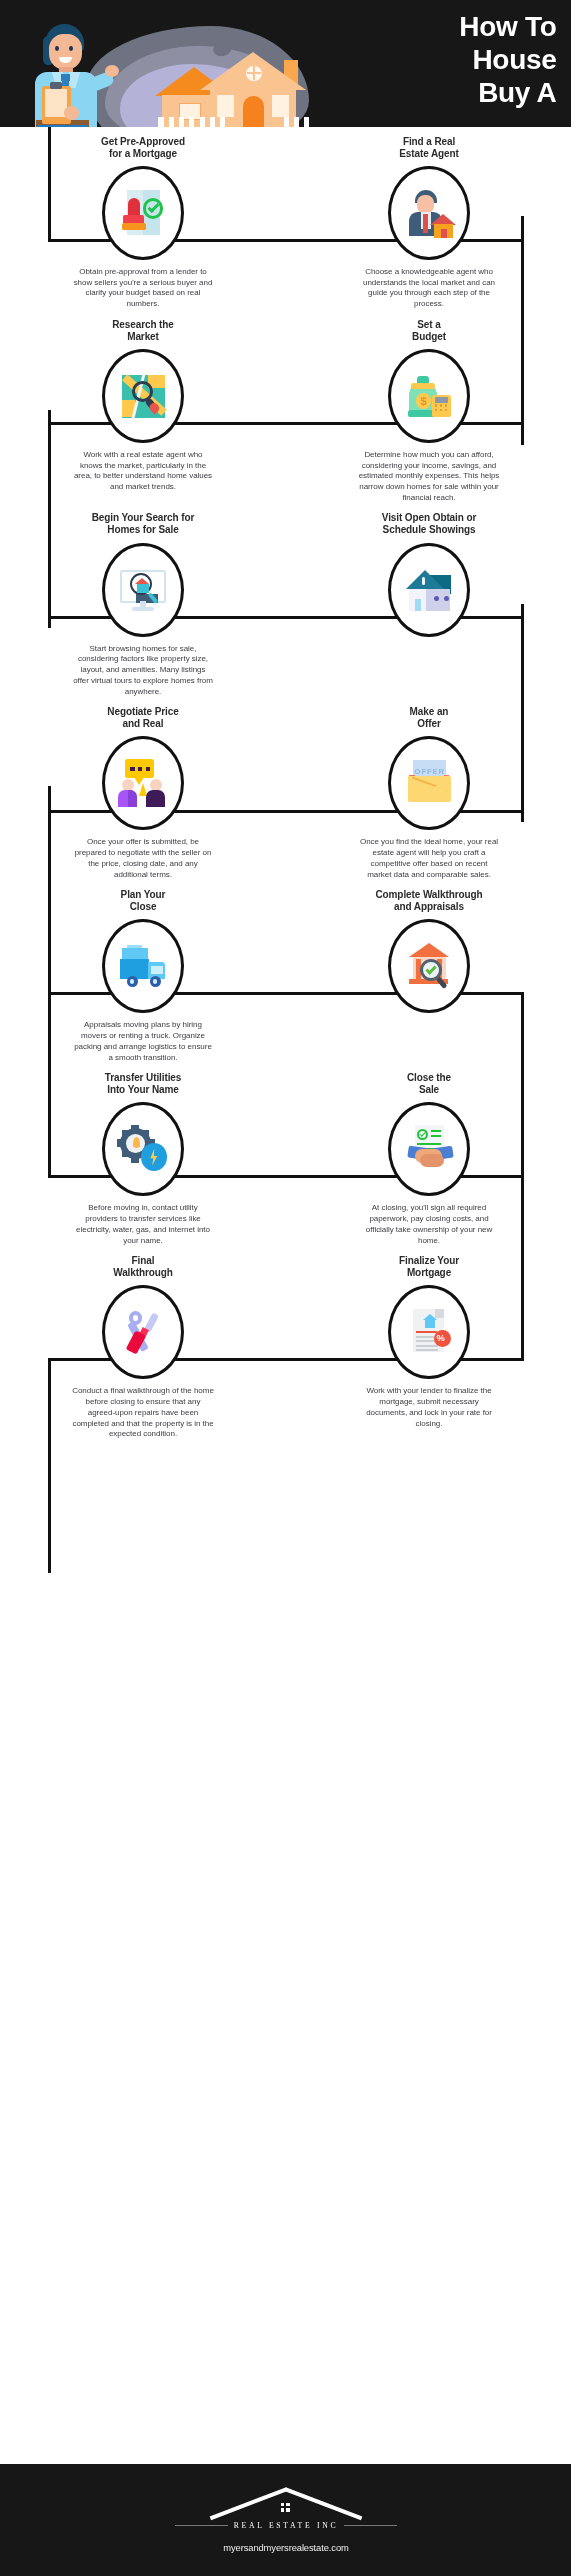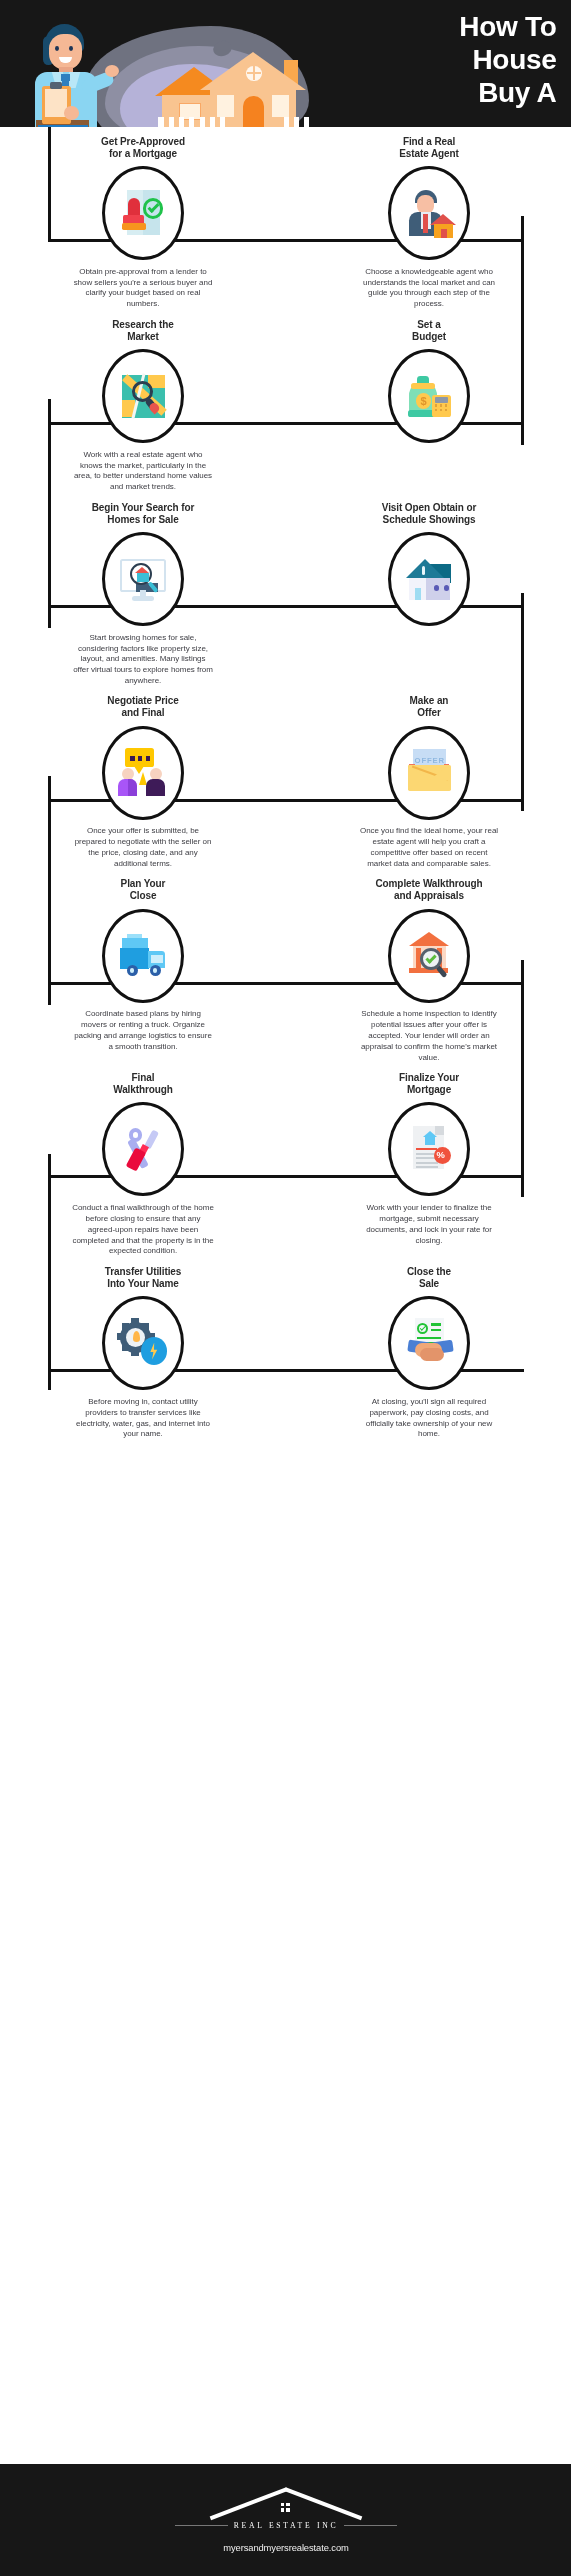--- a/index.html
+++ b/index.html
@@ -521,20 +521,21 @@
             <div class="mb-keys">
               <i style="left:0;top:0"></i>
                 <i style="left:5.2px;top:0"></i>
                 <i style="left:10.3px;top:0"></i>
               <i style="left:0;top:4.3px"></i>
                 <i style="left:5.2px;top:4.3px"></i>
                 <i style="left:10.3px;top:4.3px"></i>
             </div>
           </div>
         </div>
+        <div class="step-desc">Determine how much you can afford, considering your income, savings, and estimated monthly expenses. This helps narrow down homes for sale within your financial reach.</div>
       </div>
     </div>
 
     <div class="row">
       <div class="conn-h" style="left:48px; top:112px; width:238px;"></div>
       <div class="conn-h" style="left:286px; top:112px; width:238px;"></div>
       <div class="conn-v" style="left:48px; top:-94px; height:208px;"></div>
       <div class="conn-v" style="right:48px; top:112px; height:206px;"></div>
 
       <div class="cell">
@@ -579,21 +580,21 @@
 
     <div class="row">
       <div class="conn-h" style="left:48px; top:112px; width:238px;"></div>
       <div class="conn-h" style="left:286px; top:112px; width:238px;"></div>
       <div class="conn-v" style="left:48px; top:112px; height:206px;"></div>
       <div class="conn-v" style="right:48px; top:-94px; height:208px;"></div>
 
       <div class="cell">
         <div class="step-title">
             <div>Negotiate Price</div>
-            <div>and Final</div>
+            <div>and Real</div>
           </div>
         <div class="circle">
           <div class="icon">
             <div class="ng-bub">
                 <i style="left:5.2px"></i>
                 <i style="left:13px"></i>
                 <i style="left:20.6px"></i>
               </div>
             <div class="ng-tail"></div>
             <div class="ng-bolt"></div>
@@ -646,88 +647,40 @@
               <div class="tk-cab"></div>
               <div class="tk-win"></div>
             <div class="tk-w1">
                 <i></i>
               </div>
               <div class="tk-w2">
                 <i></i>
               </div>
           </div>
         </div>
-        <div class="step-desc">Coordinate based plans by hiring movers or renting a truck. Organize packing and arrange logistics to ensure a smooth transition.</div>
+        <div class="step-desc">Appraisals moving plans by hiring movers or renting a truck. Organize packing and arrange logistics to ensure a smooth transition.</div>
       </div>
 
       <div class="cell">
         <div class="step-title">
             <div>Complete Walkthrough</div>
             <div>and Appraisals</div>
           </div>
         <div class="circle">
           <div class="icon">
             <div class="in-roof"></div>
               <div class="in-body"></div>
             <div class="in-p1"></div>
               <div class="in-p2"></div>
               <div class="in-base"></div>
             <div class="in-hdl"></div>
               <div class="in-glass"></div>
               <div class="in-chk"></div>
           </div>
         </div>
-        <div class="step-desc">Schedule a home inspection to identify potential issues after your offer is accepted. Your lender will order an appraisal to confirm the home's market value.</div>
-      </div>
-    </div>
-
-    <div class="row">
-      <div class="conn-h" style="left:48px; top:112px; width:238px;"></div>
-      <div class="conn-h" style="left:286px; top:112px; width:238px;"></div>
-      <div class="conn-v" style="left:48px; top:112px; height:215px;"></div>
-      <div class="conn-v" style="right:48px; top:-103px; height:216px;"></div>
-
-      <div class="cell">
-        <div class="step-title">
-            <div>Final</div>
-            <div>Walkthrough</div>
-          </div>
-        <div class="circle">
-          <div class="icon">
-            <div class="tl-sd-h"></div>
-              <div class="tl-wr-h"></div>
-              <div class="tl-wr-b"></div>
-            <div class="tl-sd-t"></div>
-              <div class="tl-sd-b"></div>
-          </div>
-        </div>
-        <div class="step-desc">Conduct a final walkthrough of the home before closing to ensure that any agreed-upon repairs have been completed and that the property is in the expected condition.</div>
-      </div>
-
-      <div class="cell">
-        <div class="step-title">
-            <div>Finalize Your</div>
-            <div>Mortgage</div>
-          </div>
-        <div class="circle">
-          <div class="icon">
-            <div class="md-doc"></div>
-              <div class="md-fold"></div>
-            <div class="md-hroof"></div>
-              <div class="md-hbody"></div>
-            <div class="md-red"></div>
-            <div class="md-ln" style="top:30px"></div>
-              <div class="md-ln" style="top:34px"></div>
-            <div class="md-ln" style="top:39px"></div>
-              <div class="md-ln" style="top:43px"></div>
-            <div class="md-badge"></div>
-              <div class="md-pct">%</div>
-          </div>
-        </div>
-        <div class="step-desc">Work with your lender to finalize the mortgage, submit necessary documents, and lock in your rate for closing.</div>
       </div>
     </div>
 
     <div class="row">
       <div class="conn-h" style="left:48px; top:112px; width:238px;"></div>
       <div class="conn-h" style="left:286px; top:112px; width:238px;"></div>
       <div class="conn-v" style="left:48px; top:-103px; height:216px;"></div>
 
       <div class="cell">
         <div class="step-title">
@@ -772,20 +725,67 @@
             <div class="cl-h1"></div>
               <div class="cl-h2"></div>
             <div class="cl-sk1"></div>
               <div class="cl-sk2"></div>
           </div>
         </div>
         <div class="step-desc">At closing, you'll sign all required paperwork, pay closing costs, and officially take ownership of your new home.</div>
       </div>
     </div>
 
+    <div class="row">
+      <div class="conn-h" style="left:48px; top:112px; width:238px;"></div>
+      <div class="conn-h" style="left:286px; top:112px; width:238px;"></div>
+      <div class="conn-v" style="left:48px; top:112px; height:215px;"></div>
+      <div class="conn-v" style="right:48px; top:-103px; height:216px;"></div>
+
+      <div class="cell">
+        <div class="step-title">
+            <div>Final</div>
+            <div>Walkthrough</div>
+          </div>
+        <div class="circle">
+          <div class="icon">
+            <div class="tl-sd-h"></div>
+              <div class="tl-wr-h"></div>
+              <div class="tl-wr-b"></div>
+            <div class="tl-sd-t"></div>
+              <div class="tl-sd-b"></div>
+          </div>
+        </div>
+        <div class="step-desc">Conduct a final walkthrough of the home before closing to ensure that any agreed-upon repairs have been completed and that the property is in the expected condition.</div>
+      </div>
+
+      <div class="cell">
+        <div class="step-title">
+            <div>Finalize Your</div>
+            <div>Mortgage</div>
+          </div>
+        <div class="circle">
+          <div class="icon">
+            <div class="md-doc"></div>
+              <div class="md-fold"></div>
+            <div class="md-hroof"></div>
+              <div class="md-hbody"></div>
+            <div class="md-red"></div>
+            <div class="md-ln" style="top:30px"></div>
+              <div class="md-ln" style="top:34px"></div>
+            <div class="md-ln" style="top:39px"></div>
+              <div class="md-ln" style="top:43px"></div>
+            <div class="md-badge"></div>
+              <div class="md-pct">%</div>
+          </div>
+        </div>
+        <div class="step-desc">Work with your lender to finalize the mortgage, submit necessary documents, and lock in your rate for closing.</div>
+      </div>
+    </div>
+
   </div>
 
   <div class="footer">
     <div class="logo-roof">
       <div class="logo-win"></div>
     </div>
     <div class="logo-sub-wrap">
       <div class="logo-rule"></div>
       <div class="logo-sub">REAL ESTATE INC</div>
       <div class="logo-rule"></div>

